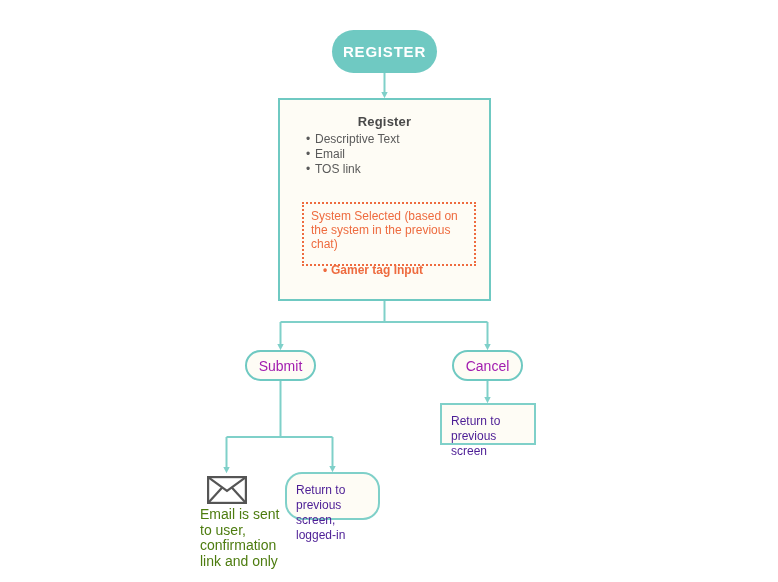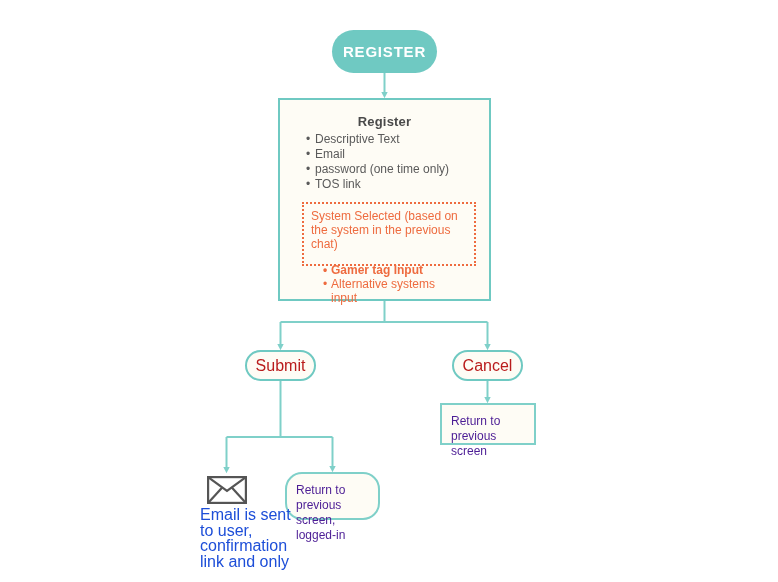--- a/index.html
+++ b/index.html
@@ -132,22 +132,22 @@
     position: absolute;
     background: #FEFCF5;
     border: 2px solid #6FC9C2;
     border-radius: 17px;
     display: flex;
     align-items: center;
     justify-content: center;
     box-sizing: border-box;
   }
   .action-pill-label {
-    font-size: 16px;
-    color: #b91c1c;
+    font-size: 14px;
+    color: #a21caf;
   }
   #pill-submit { left: 245px; top: 350px; width: 71px; height: 31px; }
   #pill-cancel { left: 452px; top: 350px; width: 71px; height: 31px; }
 
   
   .result-box {
     position: absolute;
     background: #FEFCF5;
     border: 2px solid #7FD0C9;
     box-sizing: border-box;
@@ -168,23 +168,23 @@
     left: 207px;
     top: 476px;
     width: 40px;
     height: 28px;
   }
   .caption {
     position: absolute;
     left: 200px;
     top: 507px;
     width: 95px;
-    font-size: 16px;
+    font-size: 14px;
     line-height: 15.5px;
-    color: #1d4ed8;
+    color: #4d7c0f;
   }
   .caption span { display: block; }
 </style>
 </head>
 <body>
 
 <div id="canvas">
 
   <svg class="svg-layer" viewBox="0 0 778 582" width="778" height="582">
     <defs>
@@ -212,29 +212,27 @@
 
   <div class="start-pill">
     <span class="start-pill-label">REGISTER</span>
   </div>
 
   <div class="register-box">
     <div class="register-title">Register</div>
     <ul class="register-list">
       <li>Descriptive Text</li>
       <li>Email</li>
-      <li>password (one time only)</li>
       <li>TOS link</li>
     </ul>
 
     <div class="dotted-box">
       <div class="dotted-head">System Selected (based on the system in the previous chat)</div>
       <ul class="dotted-list">
         <li class="strong">Gamer tag Input</li>
-        <li>Alternative systems input</li>
       </ul>
     </div>
   </div>
 
   <div class="action-pill" id="pill-submit">
     <span class="action-pill-label">Submit</span>
   </div>
   <div class="action-pill" id="pill-cancel">
     <span class="action-pill-label">Cancel</span>
   </div>

